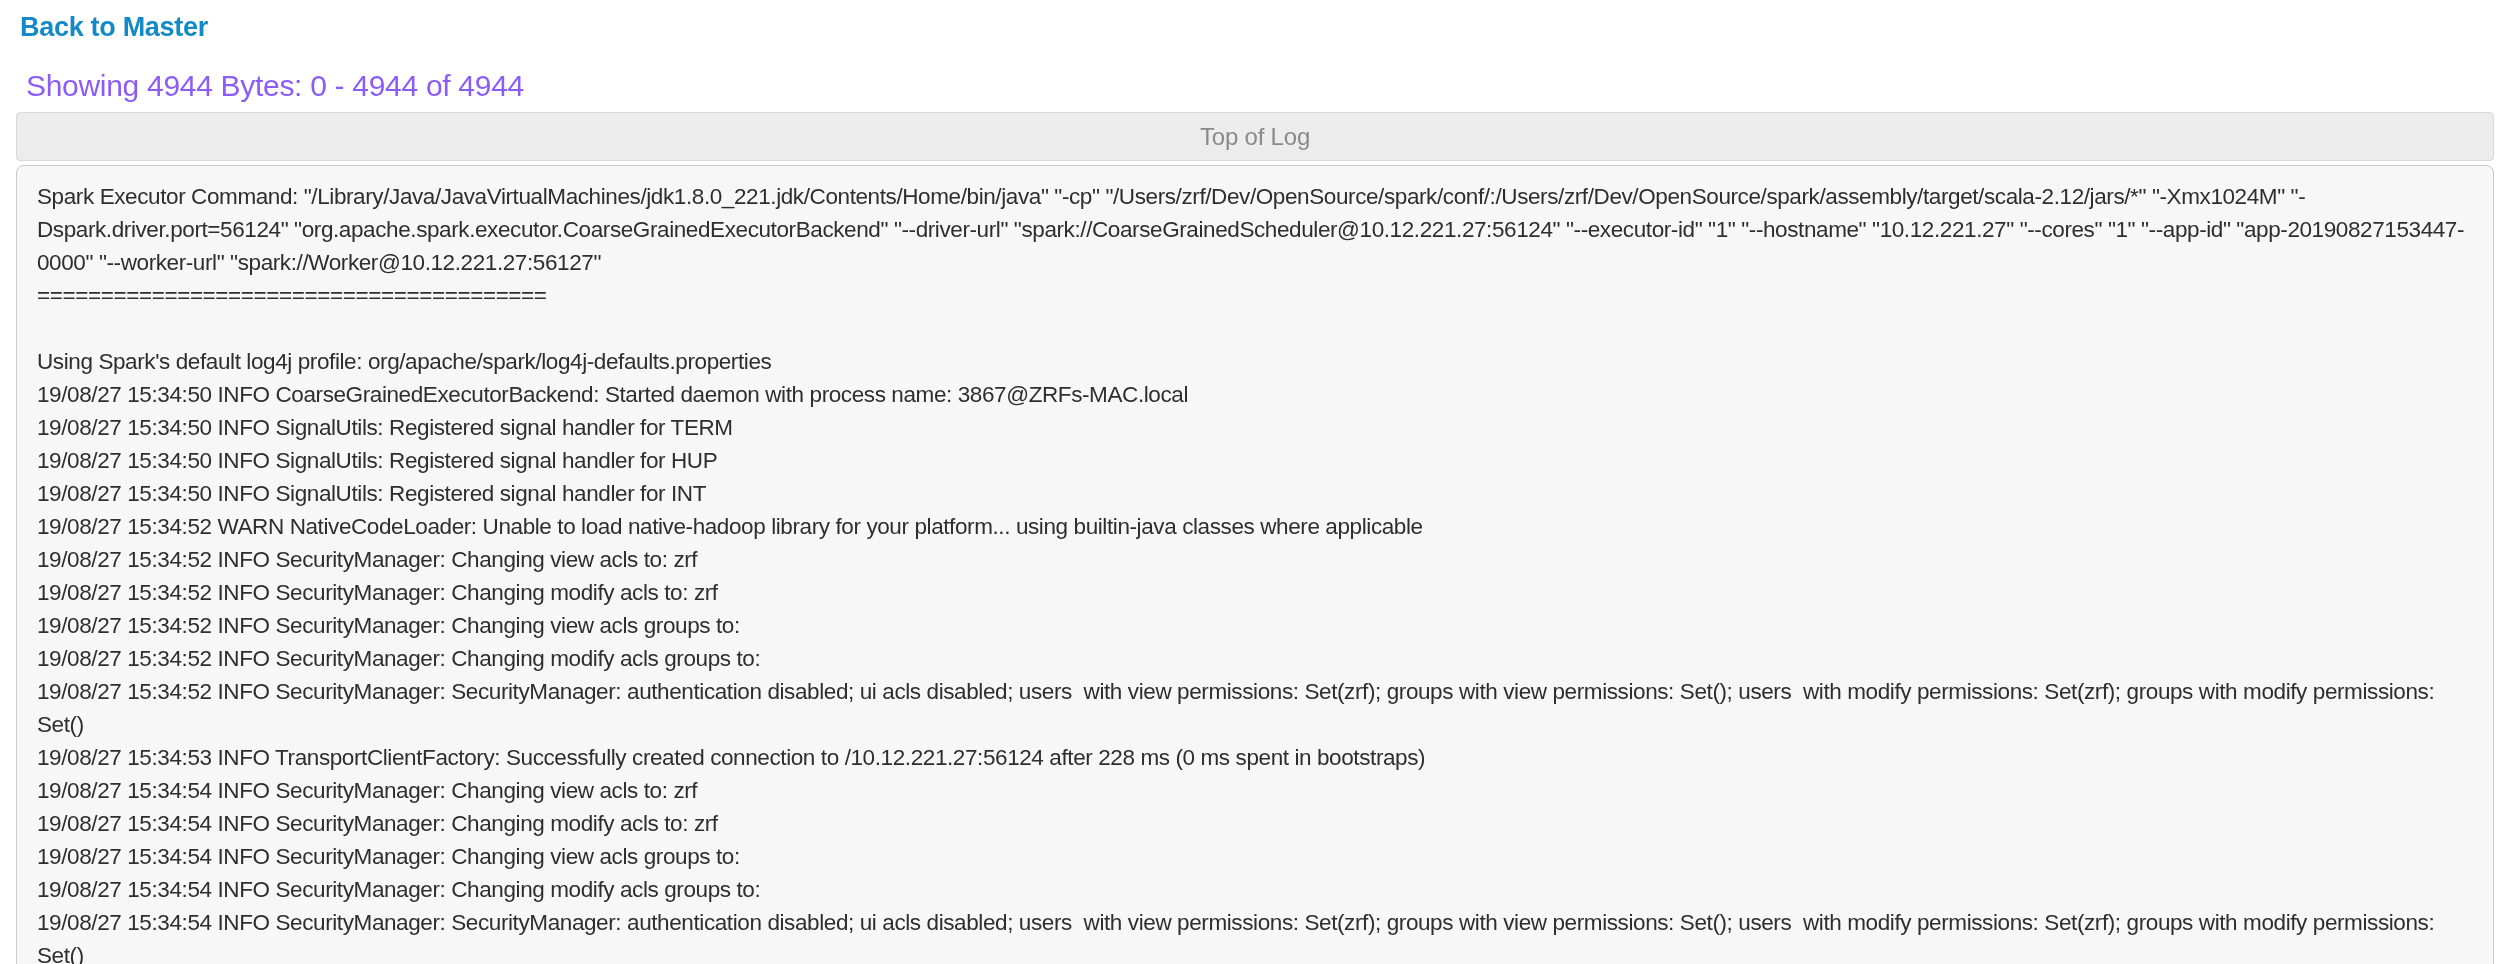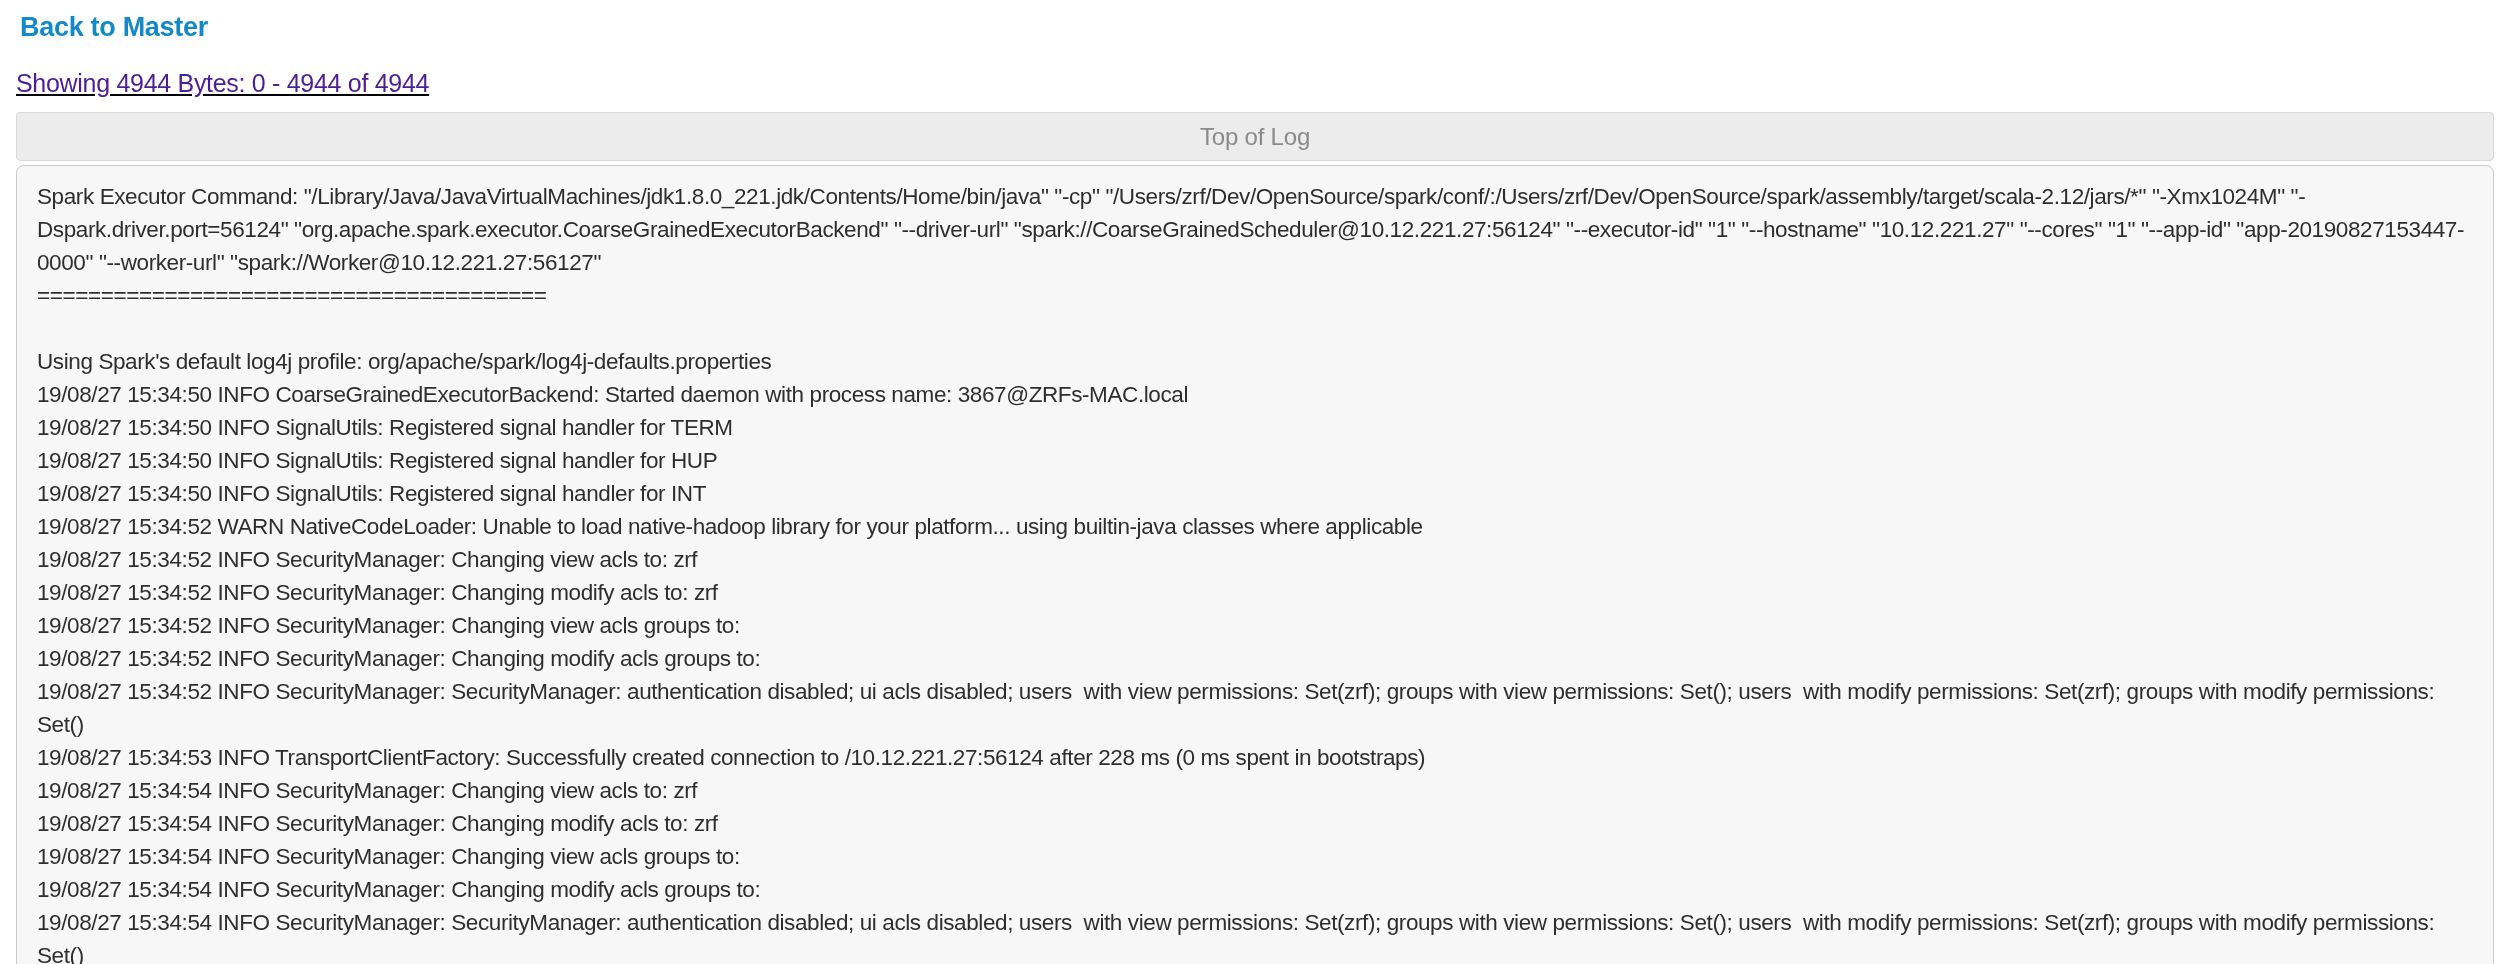--- a/index.html
+++ b/index.html
@@ -11,36 +11,36 @@
     --log_border:#c9c9c9;
     --log_text:#2e2e2e;
     --page_bg:#ffffff;
   }
   *{box-sizing:border-box;margin:0;padding:0;}
   html,body{
     width:2510px;height:964px;overflow:hidden;
     background:var(--page_bg);
     font-family:"Liberation Sans","DejaVu Sans",sans-serif;
   }
-  .page{position:relative;width:2510px;height:964px;text-decoration:underline;}
+  .page{position:relative;width:2510px;height:964px;}
   .back-link{
     display:inline-block;
     margin:12px 0 0 20px;
     font-size:27px;
     font-weight:700;
     color:var(--link);
     text-decoration:none;
     letter-spacing:-0.3px;
     cursor:pointer;
   }
   .bytes-summary{
-    margin:26px 0 0 16px;
-    font-size:25px;
+    margin:26px 0 0 26px;
+    font-size:30px;
     font-weight:500;
-    color:#4c1d95;
+    color:#8b5cf6;
     letter-spacing:-0.3px;
   }
   .log-panel{
     position:absolute;
     left:16px;
     top:112px;
     width:2478px;
   }
   .log-panel-header{
     height:49px;

